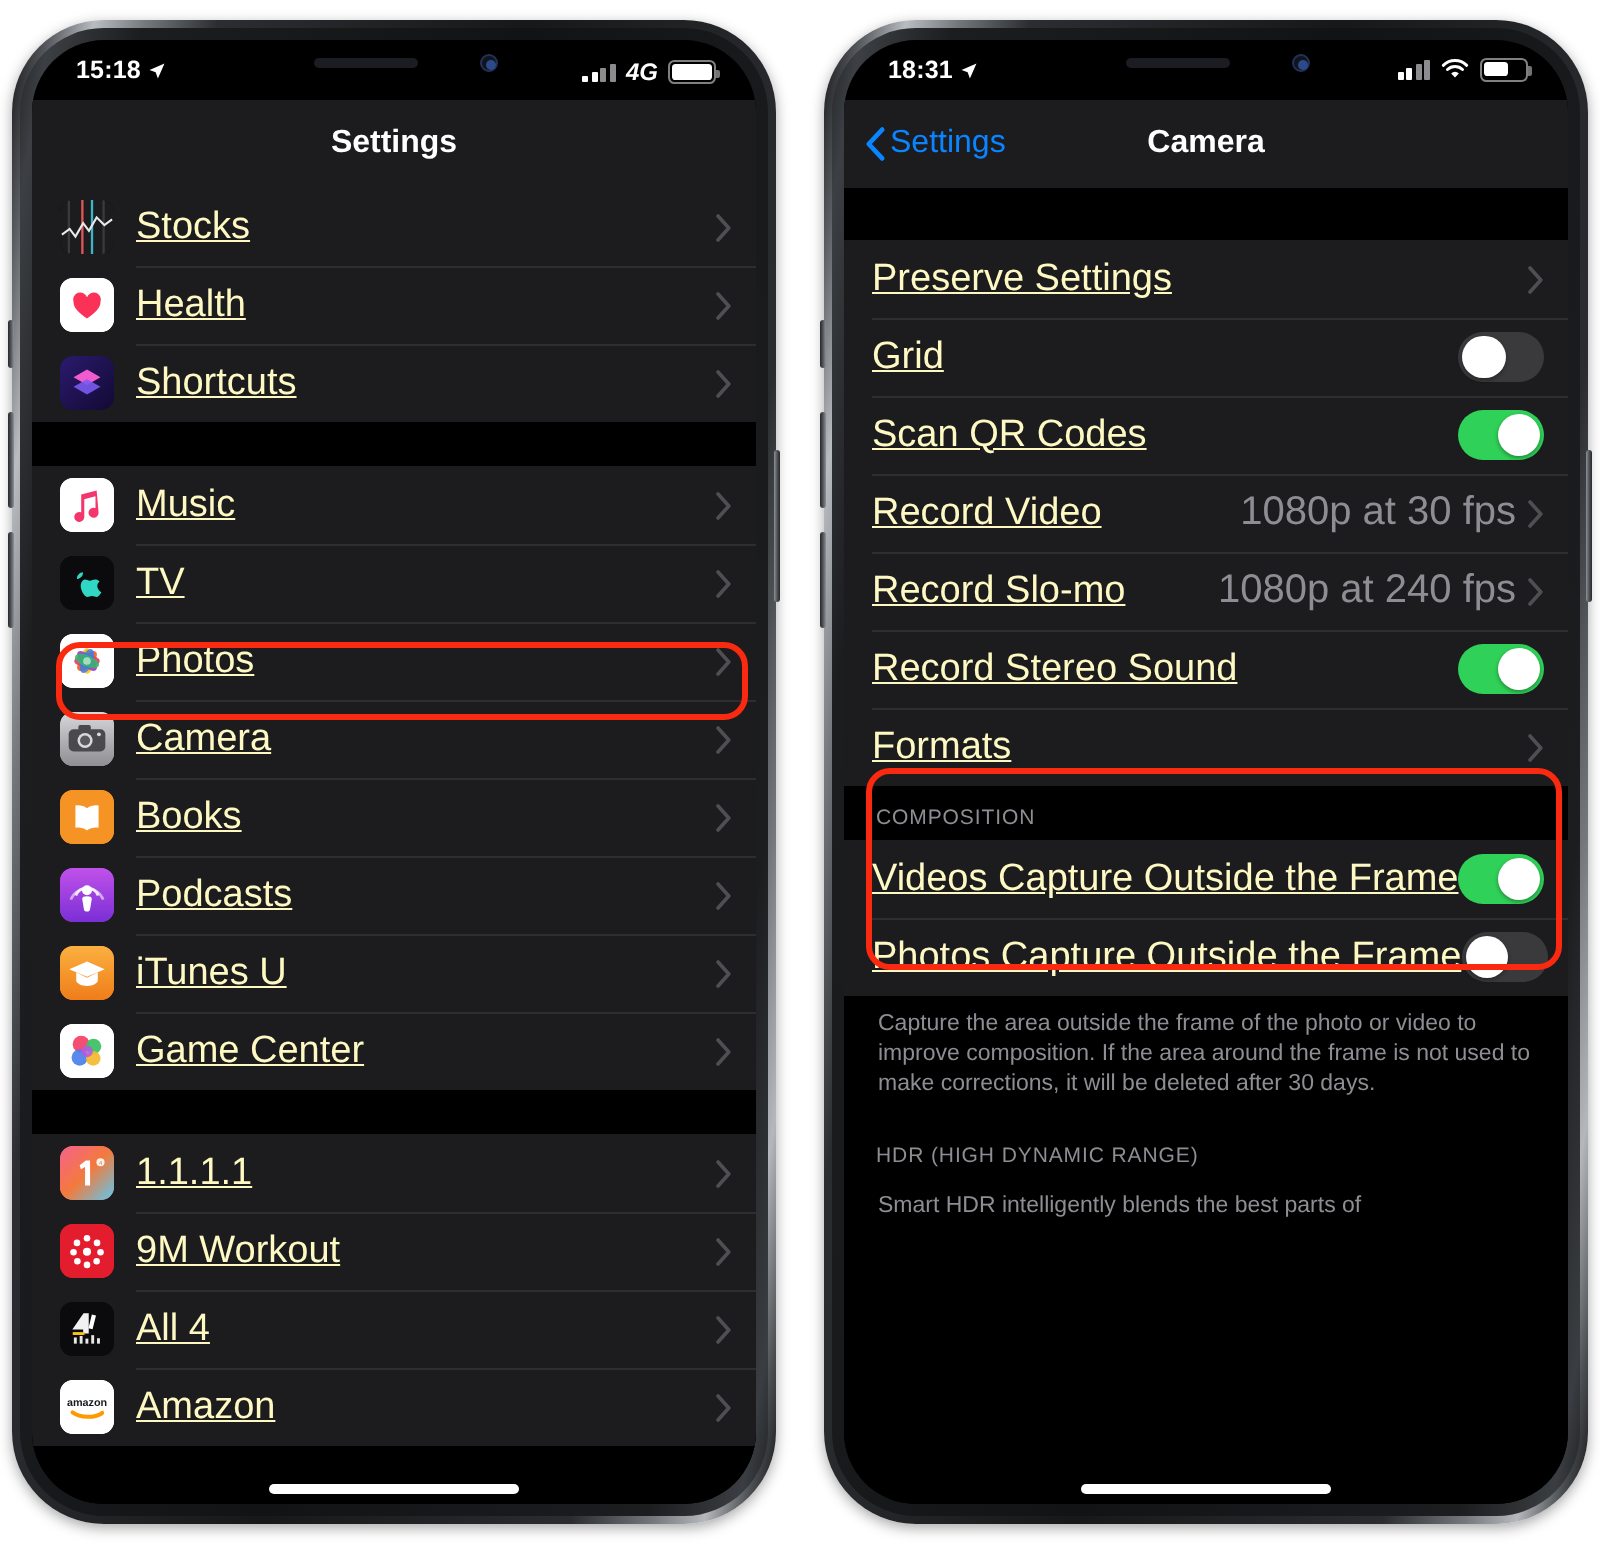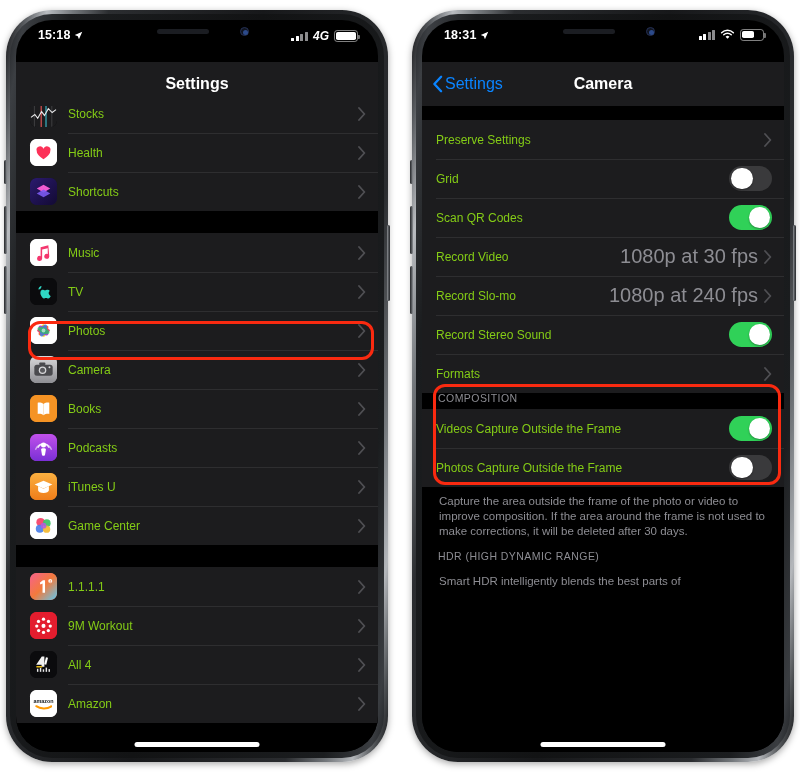--- a/index.html
+++ b/index.html
@@ -70,21 +70,21 @@
   .bars i:nth-child(2){height:5.5px}
   .bars i:nth-child(3){height:7.5px;background:#8c8c8e}
   .bars i:nth-child(4){height:9.5px;background:#8c8c8e}
   .carrier { font-size: 12px; font-weight: bold; font-style: italic; }
   .battery { position: relative; width: 24px; height: 11.5px; border: 1.3px solid rgba(255,255,255,.5); border-radius: 3.2px; }
   .battery::after { content:""; position:absolute; right:-3.2px; top:3.4px; width:1.8px;height:4.2px;background:rgba(255,255,255,.45);border-radius:0 1px 1px 0;}
   .battery b { position:absolute; left:1.2px; top:1.2px; bottom:1.2px; background:#fff; border-radius:1.8px; display:block;}
 
   
   .navbar {
-    position: absolute; top: 42px; left: 0; right: 0; height: 44px;
+    position: absolute; top: 30px; left: 0; right: 0; height: 44px;
     background: #1c1c1e;
     display: flex; align-items: center; justify-content: center;
     z-index: 20;
   }
   .nav-title { color: #fff; font-size: 16px; font-weight: bold; }
   .nav-back {
     position: absolute; left: 10px; top: 50%; transform: translateY(-50%);
     display: flex; align-items: center; color: #0a84ff; font-size: 16px; gap: 2px;
   }
   .chev-back { width: 11px; height: 18px; flex: none; }
@@ -101,26 +101,26 @@
     content: ""; position: absolute; left: 52px; right: 0; top: 0;
     height: 1px; background: #2e2e30;
   }
   .row.plain + .row.plain::before { left: 14px; }
   .appicon {
     width: 27px; height: 27px; border-radius: 6.5px; flex: none; margin-right: 11px;
     overflow: hidden; position: relative; background: #2a2a2c;
     display: flex; align-items: center; justify-content: center;
     font-size: 13px; line-height: 1;
   }
-  .row-label { color: #84cc16; font-size: 12px; flex: 1; white-space: nowrap; }
+  .row-label { color: #fef9c3; font-size: 19px; flex: 1; white-space: nowrap; text-decoration: underline; }
   .row-value { color: #8d8d93; font-size: 20px; margin-right: 6px; white-space: nowrap; }
   .chev { width: 8px; height: 14px; flex: none; opacity: .65; }
   .section-hdr {
     color: #8d8d93; font-size: 10.5px; letter-spacing: .45px;
-    padding: 0 0 5px 16px; background: #000; display:flex; align-items:flex-end; height: 16px;
+    padding: 0 0 5px 16px; background: #000; display:flex; align-items:flex-end; height: 27px;
   }
   .footnote {
     color: #8d8d93; font-size: 11.5px; line-height: 15px;
     padding: 7px 17px 12px 17px; background: #000;
   }
 
   
   .toggle { width: 43px; height: 25.5px; border-radius: 14px; position: relative; flex: none; }
   .toggle.on  { background: #30d158; }
   .toggle.off { background: #3a3a3c; }

